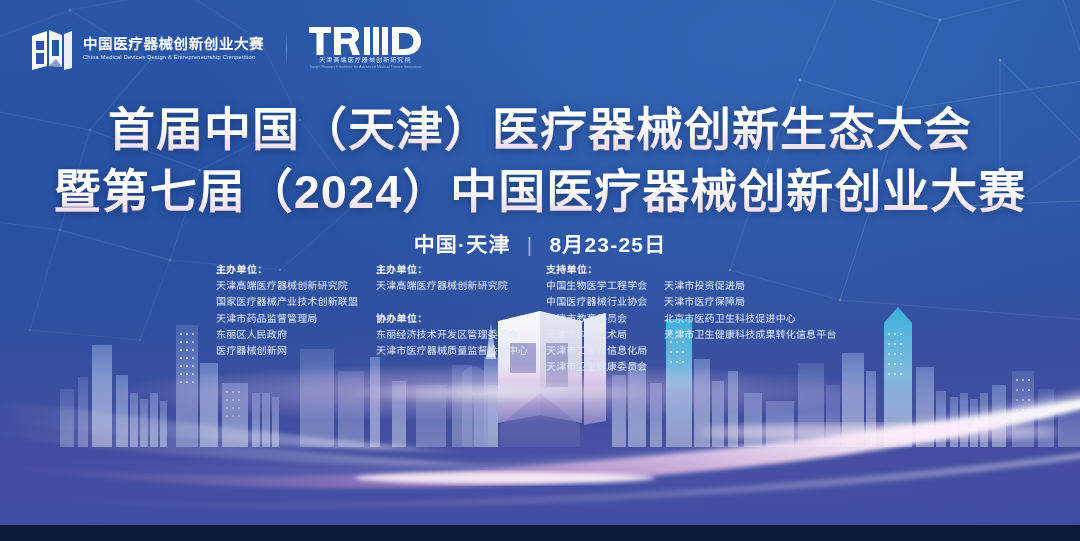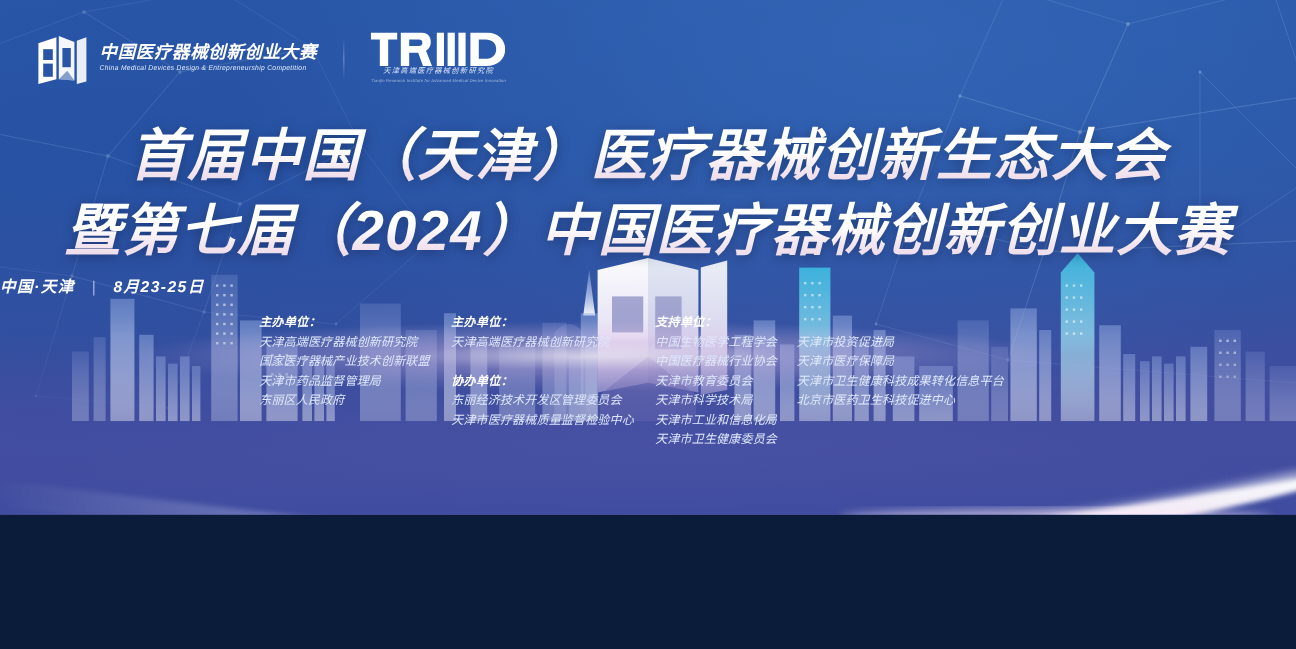--- a/index.html
+++ b/index.html
@@ -2,28 +2,27 @@
 <html lang="zh-CN"><head>
 <meta charset="utf-8">
 <title>Conference Banner</title>
 <style>
   * { margin:0; padding:0; box-sizing:border-box; }
   html,body { background:#0b1b3a; }
 
   .banner{
     position:relative;
     width:1080px;
-    height:429px;
+    height:525px;
     overflow:hidden;
     font-family:"Liberation Sans","DejaVu Sans",sans-serif;
     background:
       radial-gradient(ellipse 900px 520px at 70% 8%, rgba(56,110,190,.55) 0%, rgba(40,86,170,0) 62%),
       radial-gradient(ellipse 700px 420px at 12% 30%, rgba(36,78,160,.45) 0%, rgba(36,78,160,0) 70%),
       linear-gradient(178deg,#2a58a9 0%,#2a55a6 34%,#2e52a0 58%,#3d4f9e 76%,#4a4f9f 88%,#4b4da0 100%);
-    font-style: italic;
   }
 
   
   .mesh{ position:absolute; inset:0; opacity:.30; mix-blend-mode:screen; pointer-events:none; }
   .mesh-right{ opacity:.38; }
 
   
   .horizon-glow{
     position:absolute; left:0; right:0; bottom:0; height:300px;
     background:
@@ -86,22 +85,22 @@
     line-height:1.32;
     white-space:nowrap;
     background:linear-gradient(to bottom,#ffffff 0%,#ffffff 44%,#f3e6ef 68%,#e8d2e6 100%);
     -webkit-background-clip:text; background-clip:text;
     color:transparent; -webkit-text-fill-color:transparent;
     filter:drop-shadow(0 2px 5px rgba(12,28,70,.45));
   }
 
   .meta{
     position:absolute; top:228px; left:0; right:0;
-    text-align:left; z-index:7;
-    font-size:13px; font-weight:700; color:#ffffff;
+    text-align:center; z-index:7;
+    font-size:21px; font-weight:700; color:#ffffff;
     letter-spacing:1.2px;
   }
   .meta .sep{
     display:inline-block; margin:0 9px;
     color:rgba(255,255,255,.55); font-weight:400;
   }
 
   
   .orgs{
     position:absolute; top:262px; left:0; right:0;
@@ -474,20 +473,21 @@
   </div>
 
   <div class="orgs">
 
     <div class="col col-1">
       <div class="hd">主办单位：</div>
       <div class="it">天津高端医疗器械创新研究院</div>
       <div class="it">国家医疗器械产业技术创新联盟</div>
       <div class="it">天津市药品监督管理局</div>
       <div class="it">东丽区人民政府</div>
+      <div class="it">医疗器械创新网</div>
     </div>
 
     <div class="col col-2">
       <div class="hd">主办单位：</div>
       <div class="it">天津高端医疗器械创新研究院</div>
       <div class="spacer"></div>
       <div class="hd">协办单位：</div>
       <div class="it">东丽经济技术开发区管理委员会</div>
       <div class="it">天津市医疗器械质量监督检验中心</div>
     </div>
@@ -499,19 +499,19 @@
         <div class="it">中国医疗器械行业协会</div>
         <div class="it">天津市教育委员会</div>
         <div class="it">天津市科学技术局</div>
         <div class="it">天津市工业和信息化局</div>
         <div class="it">天津市卫生健康委员会</div>
       </div>
       <div class="col-3b">
         <div class="pad"></div>
         <div class="it">天津市投资促进局</div>
         <div class="it">天津市医疗保障局</div>
+        <div class="it">北京市医药卫生科技促进中心</div>
         <div class="it">天津市卫生健康科技成果转化信息平台</div>
-        <div class="it">北京市医药卫生科技促进中心</div>
       </div>
     </div>
   </div>
 
 </div>
 
 </body></html>

